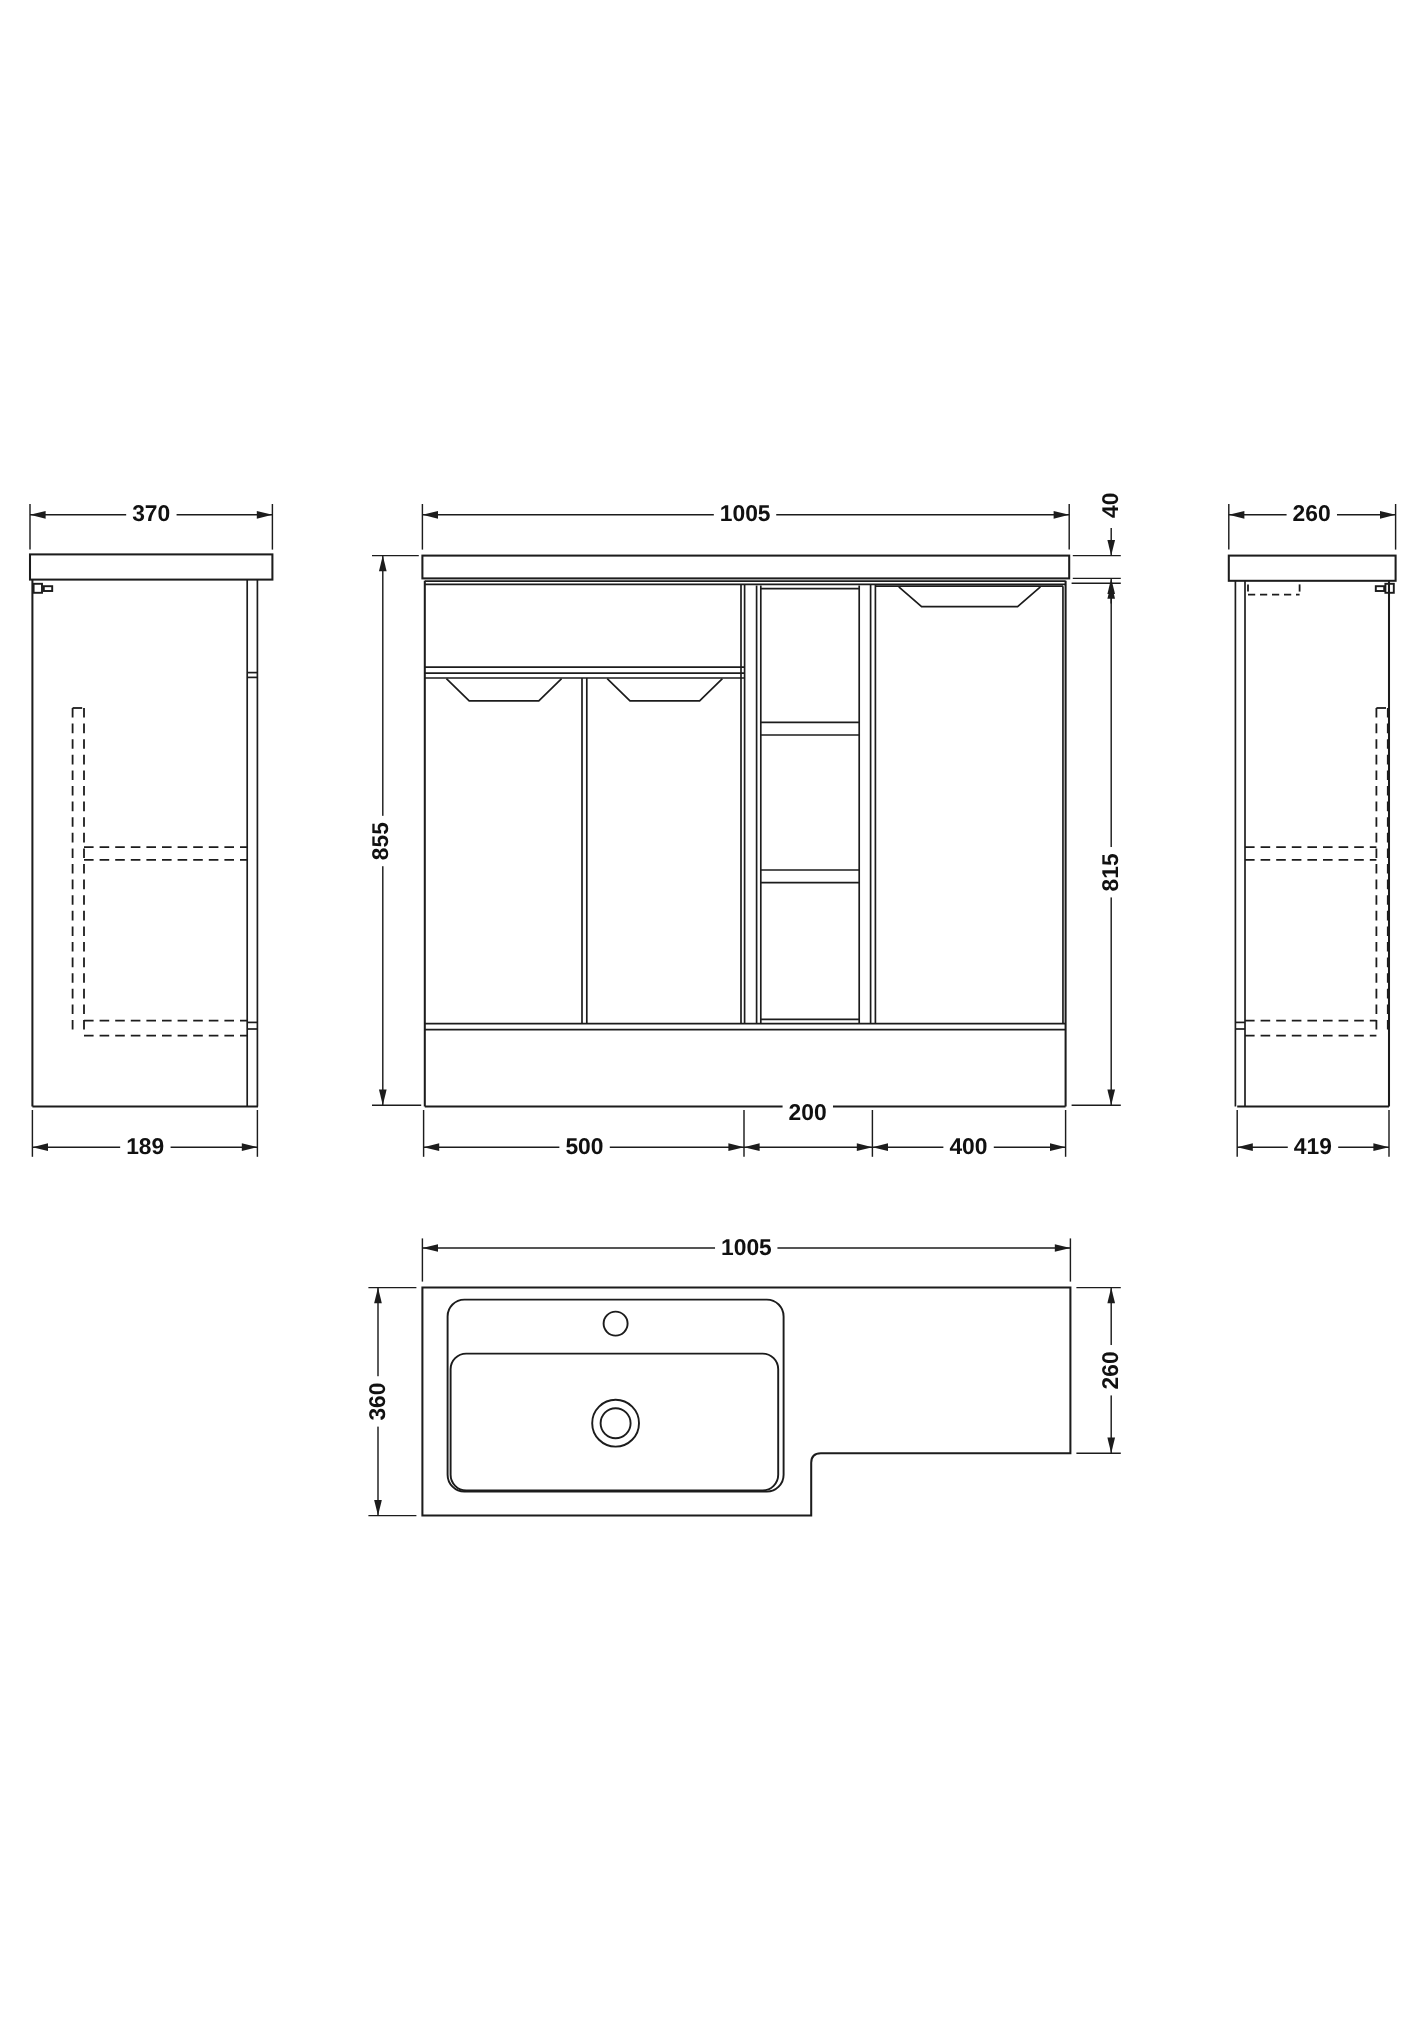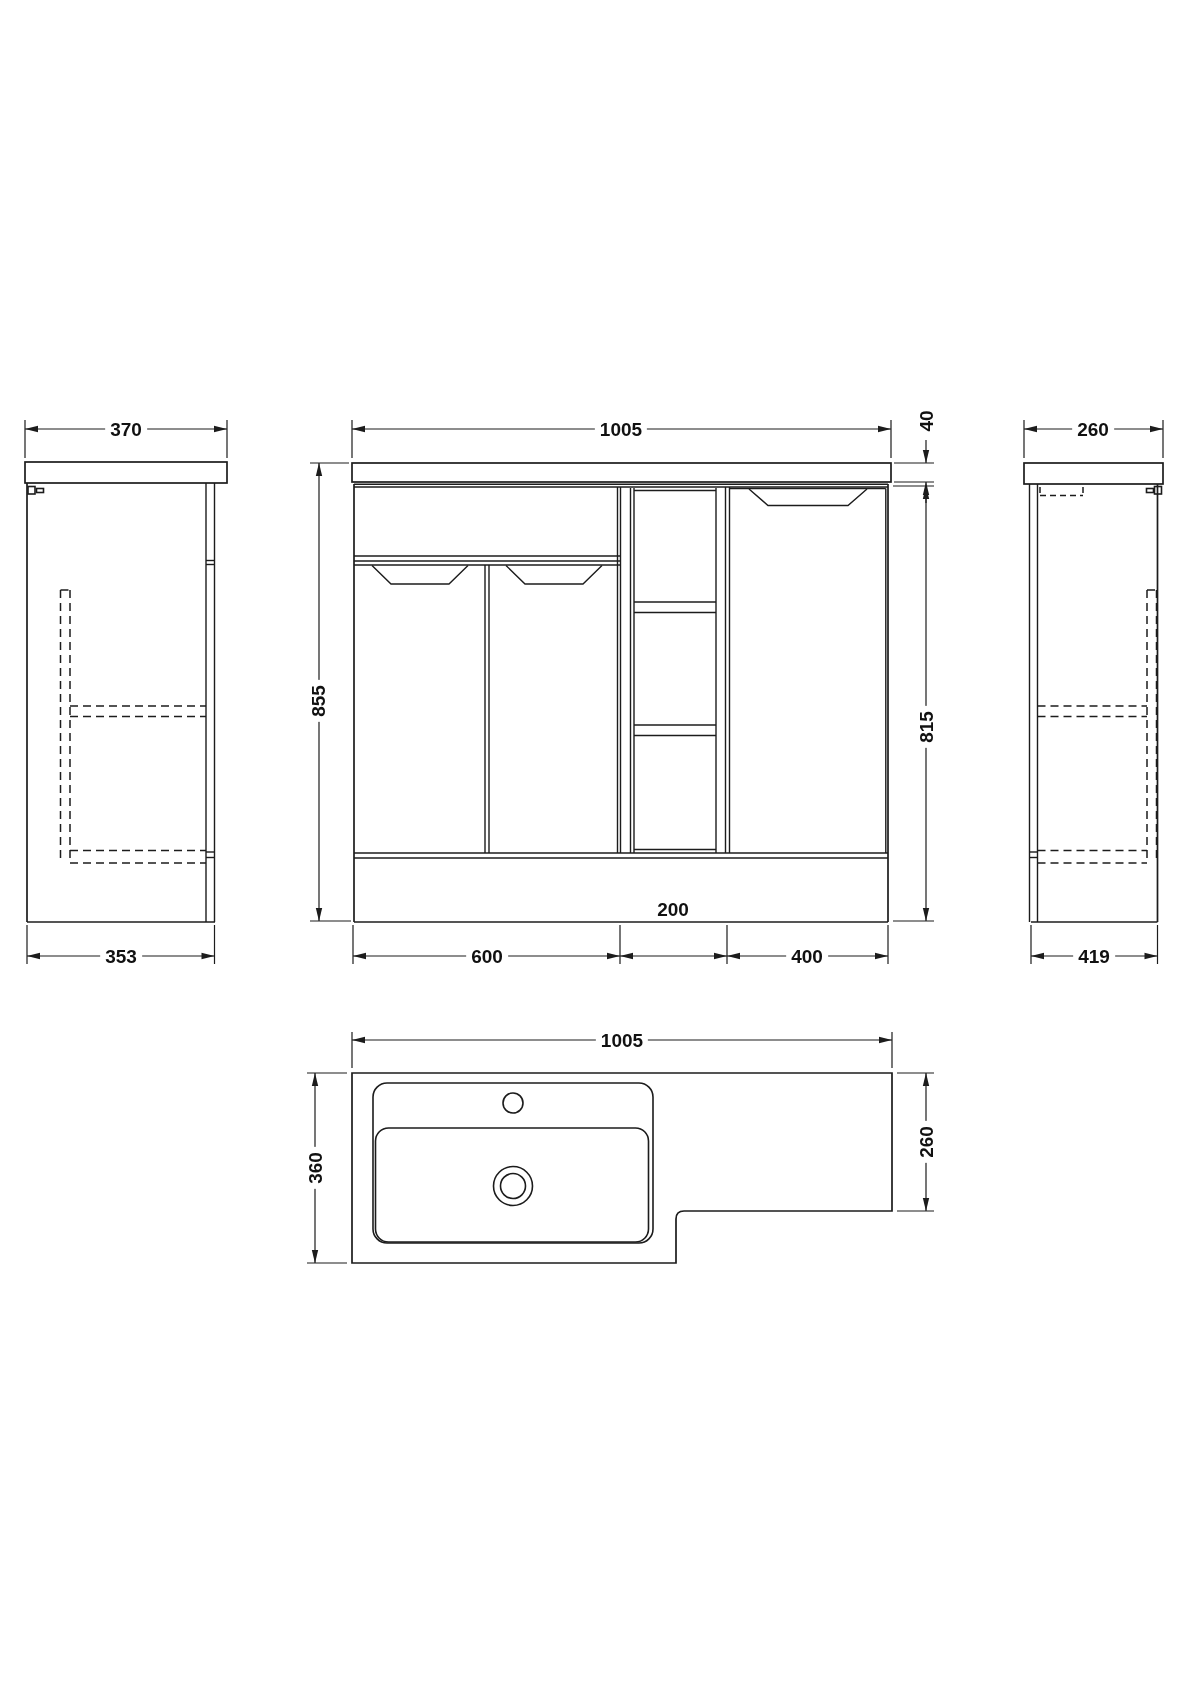--- a/index.html
+++ b/index.html
@@ -203,28 +203,28 @@
     </g>
     <g stroke-width="1.2">
       <line x1="897" y1="1073" x2="934" y2="1073"></line>
       <line x1="897" y1="1211" x2="934" y2="1211"></line>
       <line x1="926" y1="1073" x2="926" y2="1211" marker-start="url(#arrow)" marker-end="url(#arrow)"></line>
     </g>
   </g>
 </svg>
 
 <span class="dim" style="left:126px;top:429px">370</span>
-<span class="dim" style="left:121px;top:956px">353</span>
+<span class="dim" style="left:121px;top:956px">189</span>
 
 <span class="dim" style="left:621px;top:429px">1005</span>
 <span class="dim rot" style="left:926px;top:421px">40</span>
 <span class="dim rot" style="left:318px;top:701px">855</span>
 <span class="dim rot" style="left:926px;top:727px">815</span>
-<span class="dim" style="left:487px;top:956px">600</span>
-<span class="dim" style="left:673px;top:909px">200</span>
+<span class="dim" style="left:487px;top:956px">500</span>
+<span class="dim" style="left:673px;top:928px">200</span>
 <span class="dim" style="left:807px;top:956px">400</span>
 
 <span class="dim" style="left:1093px;top:429px">260</span>
 <span class="dim" style="left:1094px;top:956px">419</span>
 
 <span class="dim" style="left:622px;top:1040px">1005</span>
 <span class="dim rot" style="left:315px;top:1168px">360</span>
 <span class="dim rot" style="left:926px;top:1142px">260</span>
 
 </div>

